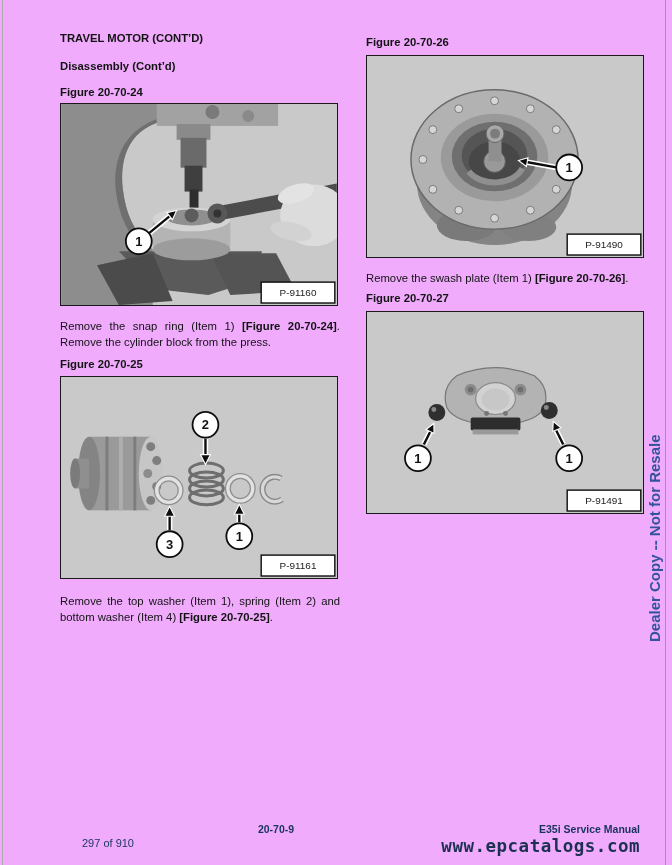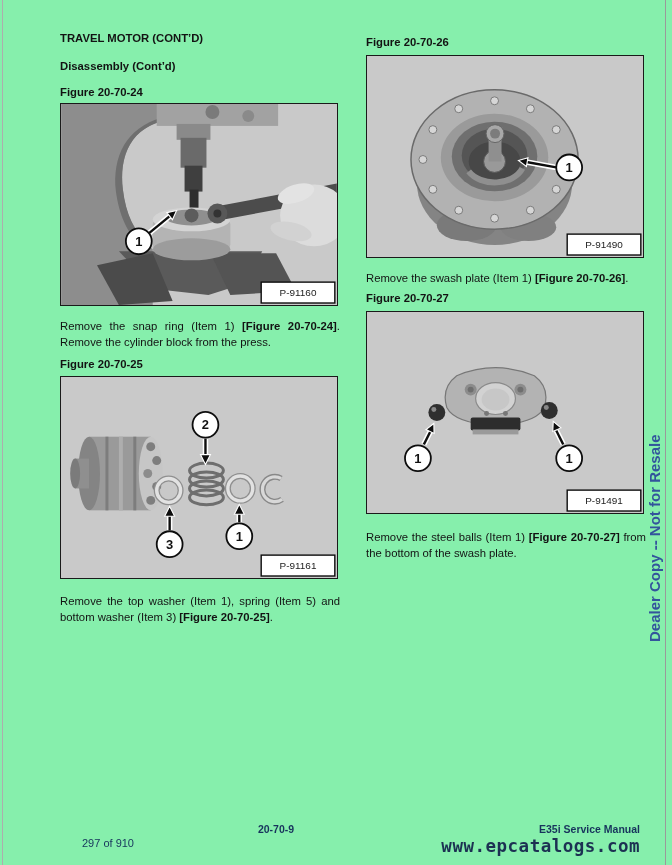--- a/index.html
+++ b/index.html
@@ -1,17 +1,17 @@
 <!DOCTYPE html>
 <html><head>
 <meta charset="utf-8">
 <style>
   html,body{margin:0;padding:0;background:#ffffff;}
   .page{
-    position:relative;width:672px;height:865px;background:#86efac;overflow:hidden;
+    position:relative;width:672px;height:865px;background:#f0abfc;overflow:hidden;
     font-family:"Liberation Sans",sans-serif;color:#111;
   }
   .edge{position:absolute;top:0;width:1px;height:865px;background:#adadad;}
   .edge.left{left:2px;}
   .edge.right{left:665px;background:#9a9a9a;}
   .h-bold{position:absolute;font-size:11.3px;font-weight:bold;color:#131313;white-space:nowrap;}
   .para{
     position:absolute;width:280px;font-size:11.3px;line-height:15.5px;color:#131313;
     text-align:justify;text-align-last:left;
   }
@@ -145,21 +145,21 @@
       <circle cx="109" cy="168" r="13" fill="#ffffff" stroke="#0d0d0d" stroke-width="1.8"></circle>
       <text x="109" y="172.5" text-anchor="middle" class="callout-num">3</text>
       <circle cx="179" cy="160" r="13" fill="#ffffff" stroke="#0d0d0d" stroke-width="1.8"></circle>
       <text x="179" y="164.5" text-anchor="middle" class="callout-num">1</text>
 
       <rect x="201" y="179" width="74" height="21" fill="#ffffff" stroke="#0d0d0d" stroke-width="1.4"></rect>
       <text x="238" y="193" text-anchor="middle" class="photo-id">P-91161</text>
     </svg>
   </div>
 
-  <p class="para" style="left:60px;top:583px;"><span>Remove the top washer (Item 1), spring (Item 5) and bottom washer (Item 3) </span><b>[Figure 20-70-25]</b><span>.</span></p>
+  <p class="para" style="left:60px;top:583px;"><span>Remove the top washer (Item 1), spring (Item 2) and bottom washer (Item 4) </span><b>[Figure 20-70-25]</b><span>.</span></p>
 
   <div class="h-bold" style="left:366px;top:36px;">Figure 20-70-26</div>
 
   <div class="figbox" style="left:366px;top:55px;">
     <svg viewBox="0 0 277 202">
 
       <ellipse cx="128" cy="128" rx="78" ry="62" fill="#848484"></ellipse>
       <ellipse cx="100" cy="170" rx="30" ry="16" fill="#7a7a7a"></ellipse>
       <ellipse cx="162" cy="172" rx="28" ry="14" fill="#808080"></ellipse>
 
@@ -237,21 +237,20 @@
       <circle cx="51" cy="147" r="13" fill="#ffffff" stroke="#0d0d0d" stroke-width="1.8"></circle>
       <text x="51" y="151.5" text-anchor="middle" class="callout-num">1</text>
       <circle cx="203" cy="147" r="13" fill="#ffffff" stroke="#0d0d0d" stroke-width="1.8"></circle>
       <text x="203" y="151.5" text-anchor="middle" class="callout-num">1</text>
 
       <rect x="201" y="179" width="74" height="21" fill="#ffffff" stroke="#0d0d0d" stroke-width="1.4"></rect>
       <text x="238" y="193" text-anchor="middle" class="photo-id">P-91491</text>
     </svg>
   </div>
 
-  <p class="para" style="left:366px;top:519px;"><span>Remove the steel balls (Item 1) </span><b>[Figure 20-70-27]</b><span> from the bottom of the swash plate.</span></p>
 
   <div class="watermark">Dealer Copy -- Not for Resale</div>
 
   <div class="footer-left">297 of 910</div>
   <div class="footer-center">20-70-9</div>
   <div class="footer-right">E35i Service Manual</div>
   <div class="footer-site">www.epcatalogs.com</div>
 </div>
 
 </body></html>

